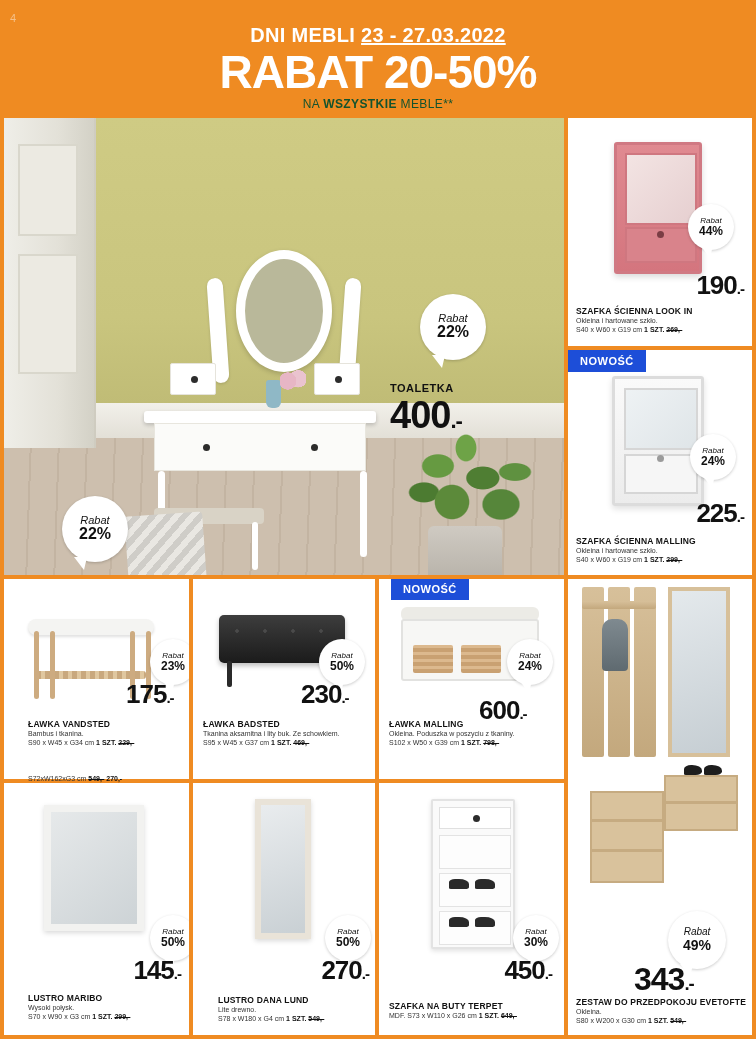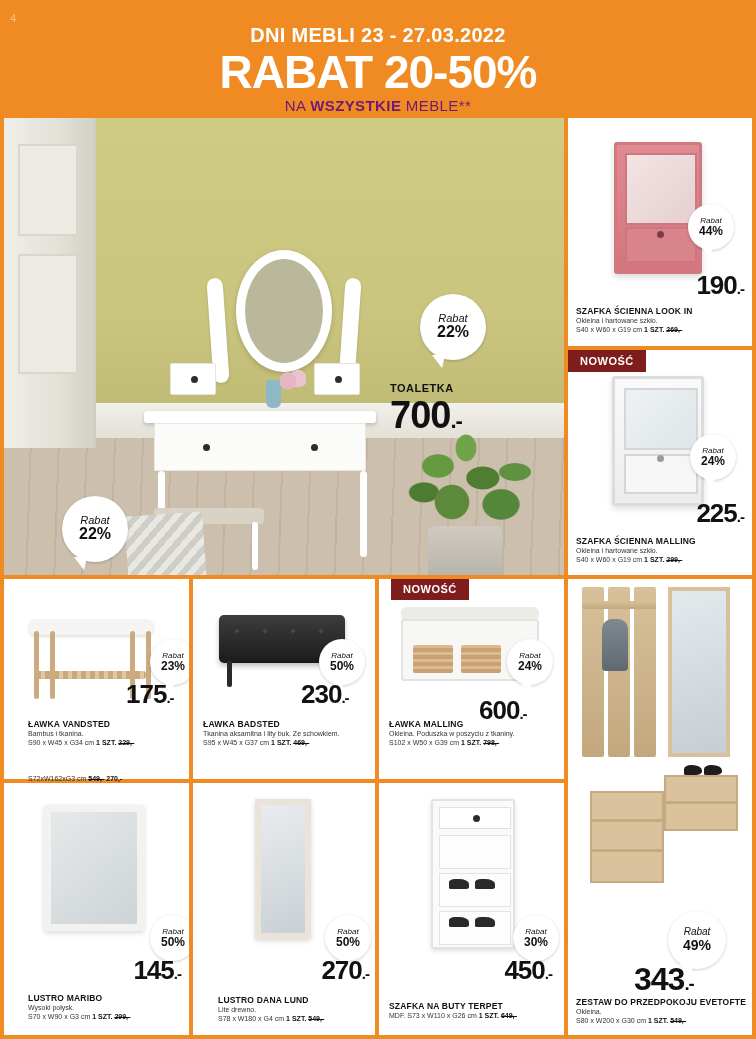--- a/index.html
+++ b/index.html
@@ -10,26 +10,26 @@
     position: relative;
     overflow: hidden;
   }
   .page-num {
     position: absolute; left: 10px; top: 12px;
     color: #f5c089; font-size: 11px;
   }
   
   .header { width: 756px; height: 118px; position: relative; text-align: center; }
   .hdr-line1 { padding-top: 24px; font-size: 20px; font-weight: bold; color: #fff; letter-spacing: .3px; }
-  .hdr-line1 .dates { color: #ffffff; }
+  .hdr-line1 .dates { color: #ffffff; text-decoration: underline; }
   .hdr-big {
     font-size: 46px; font-weight: bold; color: #fff; letter-spacing: -1px;
     margin-top: 2px; line-height: 46px;
   }
-  .hdr-line3 { font-size: 15px; color: #701a75; margin-top: 2px; letter-spacing: .4px;}
+  .hdr-line3 { font-size: 12px; color: #14532d; margin-top: 2px; letter-spacing: .4px;}
   .hdr-line3 b { font-weight: bold; }
 
   
   .sheet { position: absolute; top: 118px; left: 4px; width: 748px; height: 917px; }
 
   .panel { position: absolute; background: #fff; overflow: hidden; }
 
   
   #hero { left: 0; top: 0; width: 560px; height: 457px; }
   
@@ -168,21 +168,21 @@
   .cap { position: absolute; color: #111; }
   .cap .t { font-size: 8.5px; font-weight: bold; letter-spacing: .2px; }
   .cap .d { font-size: 7px; color: #333; line-height: 1.35; }
   .cap .d b { font-weight: bold; color: #111; }
   .strike { text-decoration: line-through; color: #111; }
 
   .label-title { position: absolute; font-size: 11px; font-weight: bold; color: #111; letter-spacing: .5px;}
 
   
   .nowosc {
-    position: absolute; background: #7f1d1d; color: #fff; font-weight: bold;
+    position: absolute; background: #1d4ed8; color: #fff; font-weight: bold;
     font-size: 11px; letter-spacing: .5px; padding: 5px 12px;
   }
 
   
   .cab-pink {
     position: absolute; left: 46px; top: 24px; width: 88px; height: 132px;
     background: linear-gradient(180deg,#e08a91,#d4757e);
     border: 3px solid #d07983; border-radius: 3px;
     box-shadow: 0 3px 6px rgba(0,0,0,.15);
   }
@@ -313,21 +313,21 @@
     <div class="throw"></div>
     <div class="plant"></div>
     <div class="plant-pot"></div>
 
     <div class="bubble lg" style="left:416px;top:176px;">
       <span class="r">Rabat</span>
       <span class="p">22%</span>
     </div>
     <div class="label-title" style="left:386px;top:264px;">TOALETKA</div>
     <div class="price" style="left:386px;top:276px;font-size:38px;">
-      <span>700</span><span class="cur">.-</span>
+      <span>400</span><span class="cur">.-</span>
     </div>
 
     <div class="bubble lg" style="left:58px;top:378px;">
       <span class="r">Rabat</span>
       <span class="p">22%</span>
     </div>
 
   </div>
 
   <div class="panel" id="r1">

